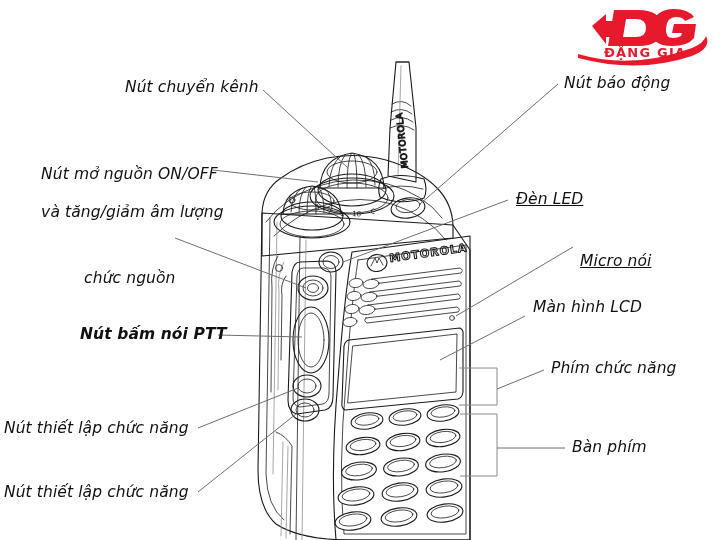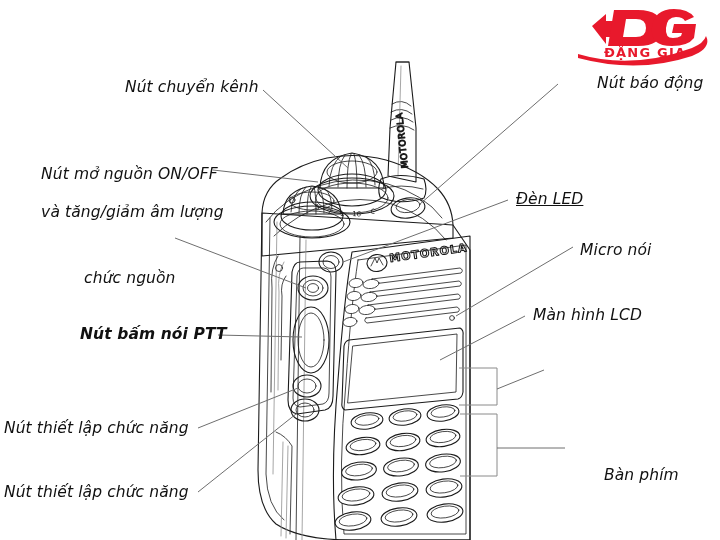--- a/index.html
+++ b/index.html
@@ -326,24 +326,25 @@
     <br>
     <span>chức nguồn</span>
   </div>
 
   <div class="label l" style="left:80px; top:325px;font-weight:bold;">Nút bấm nói PTT</div>
 
   <div class="label l" style="left:4px; top:419px;">Nút thiết lập chức năng</div>
 
   <div class="label l" style="left:4px; top:483px;">Nút thiết lập chức năng</div>
 
-  <div class="label r" style="left:564px; top:74px;margin-left:33px;">Nút báo động</div>
+  <div class="label r" style="left:564px; top:74px;">Nút báo động</div>
 
   <div class="label r" style="left:516px; top:190px;text-decoration:underline;">Đèn LED</div>
 
-  <div class="label r" style="left:580px; top:241px;">Micro nói</div>
-
-  <div class="label r" style="left:533px; top:306px;text-align:center;">Màn hình LCD</div>
-
-
-  <div class="label r" style="left:604px; top:438px;margin-top:28px;">Bàn phím</div>
+  <div class="label r" style="left:580px; top:252px;text-decoration:underline;">Micro nói</div>
+
+  <div class="label r" style="left:533px; top:298px;text-align:center;">Màn hình LCD</div>
+
+  <div class="label r" style="left:551px; top:359px;">Phím chức năng</div>
+
+  <div class="label r" style="left:572px; top:438px;">Bàn phím</div>
 
 </div>
 
 </body></html>

